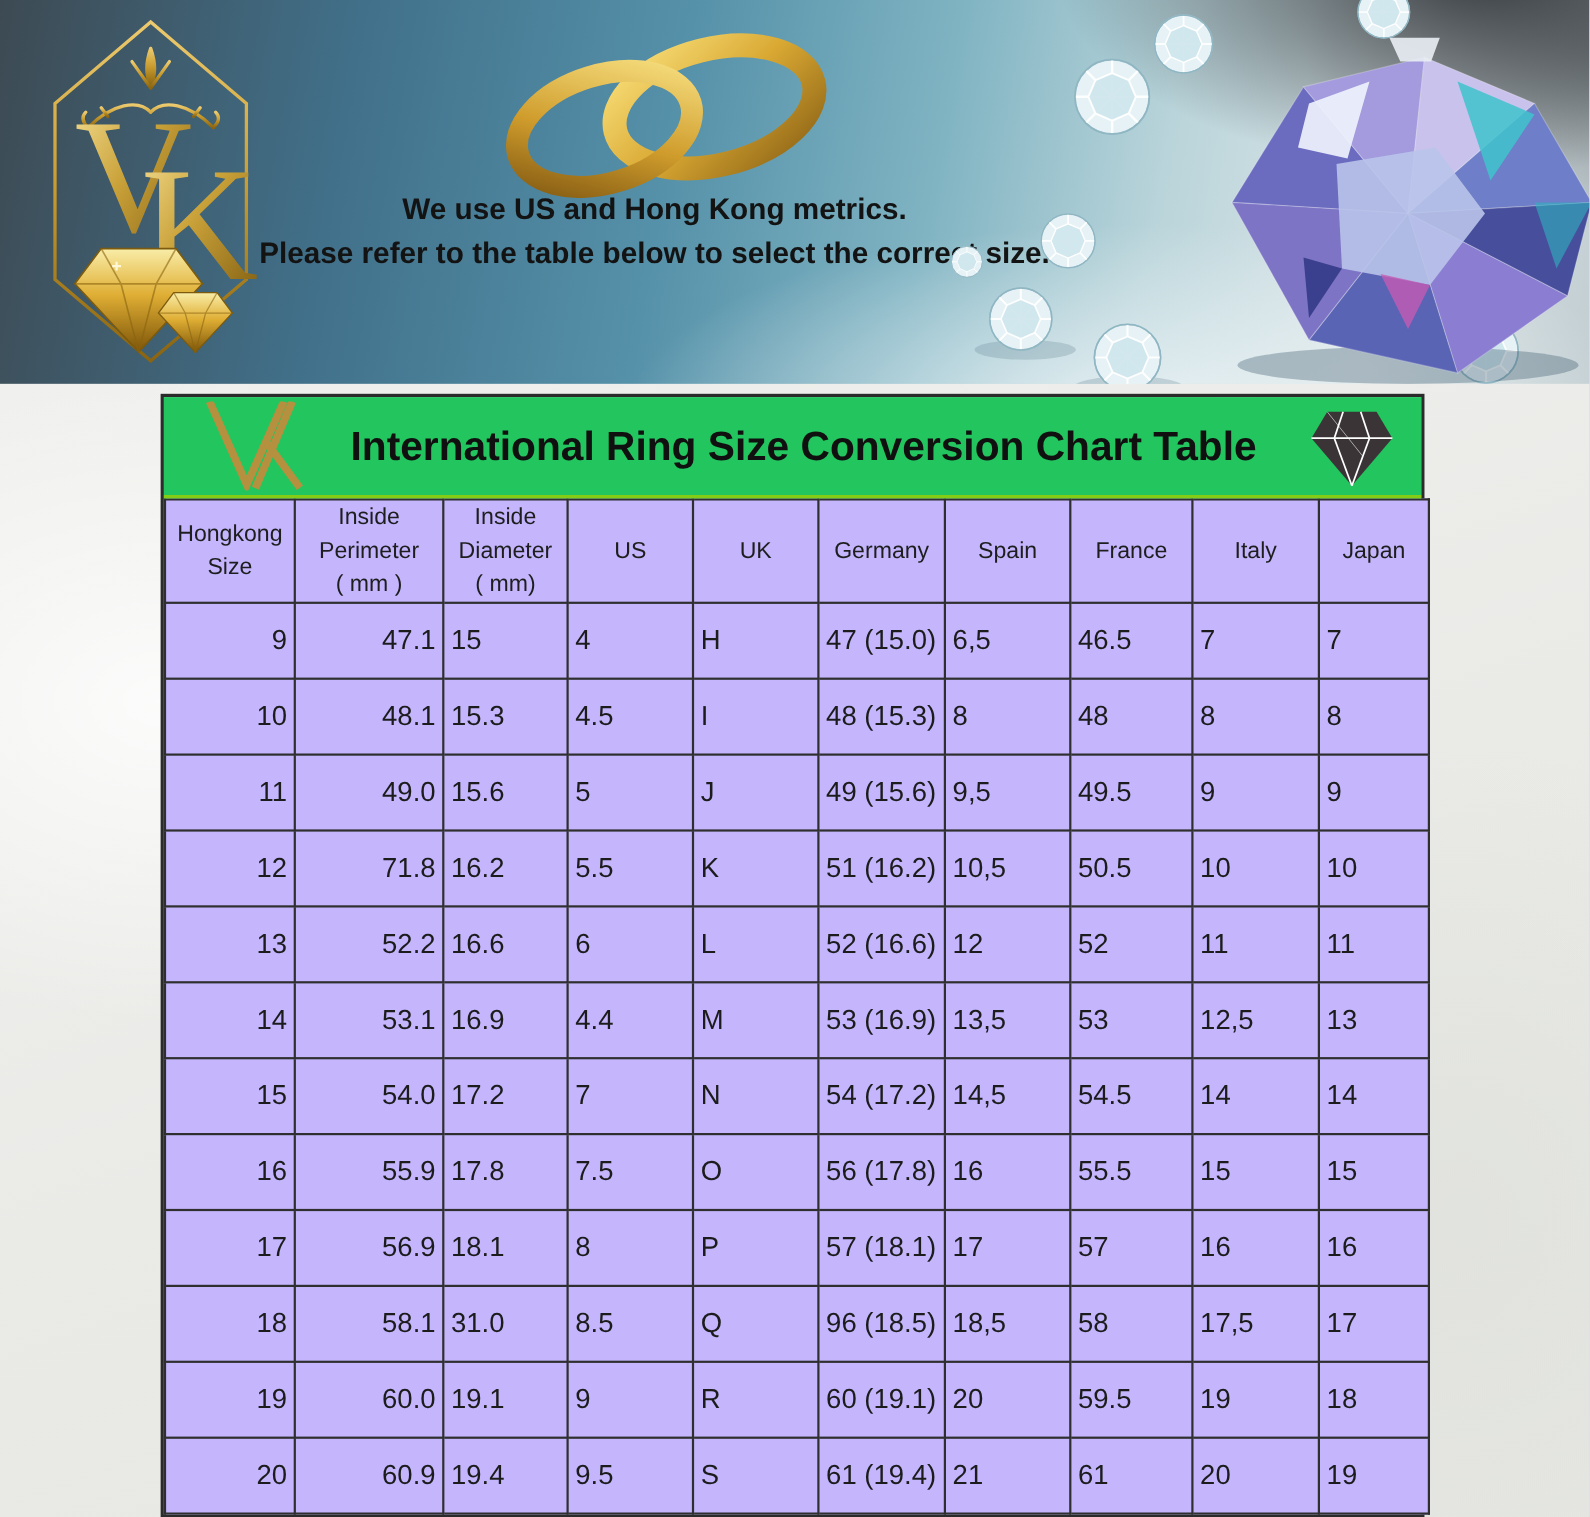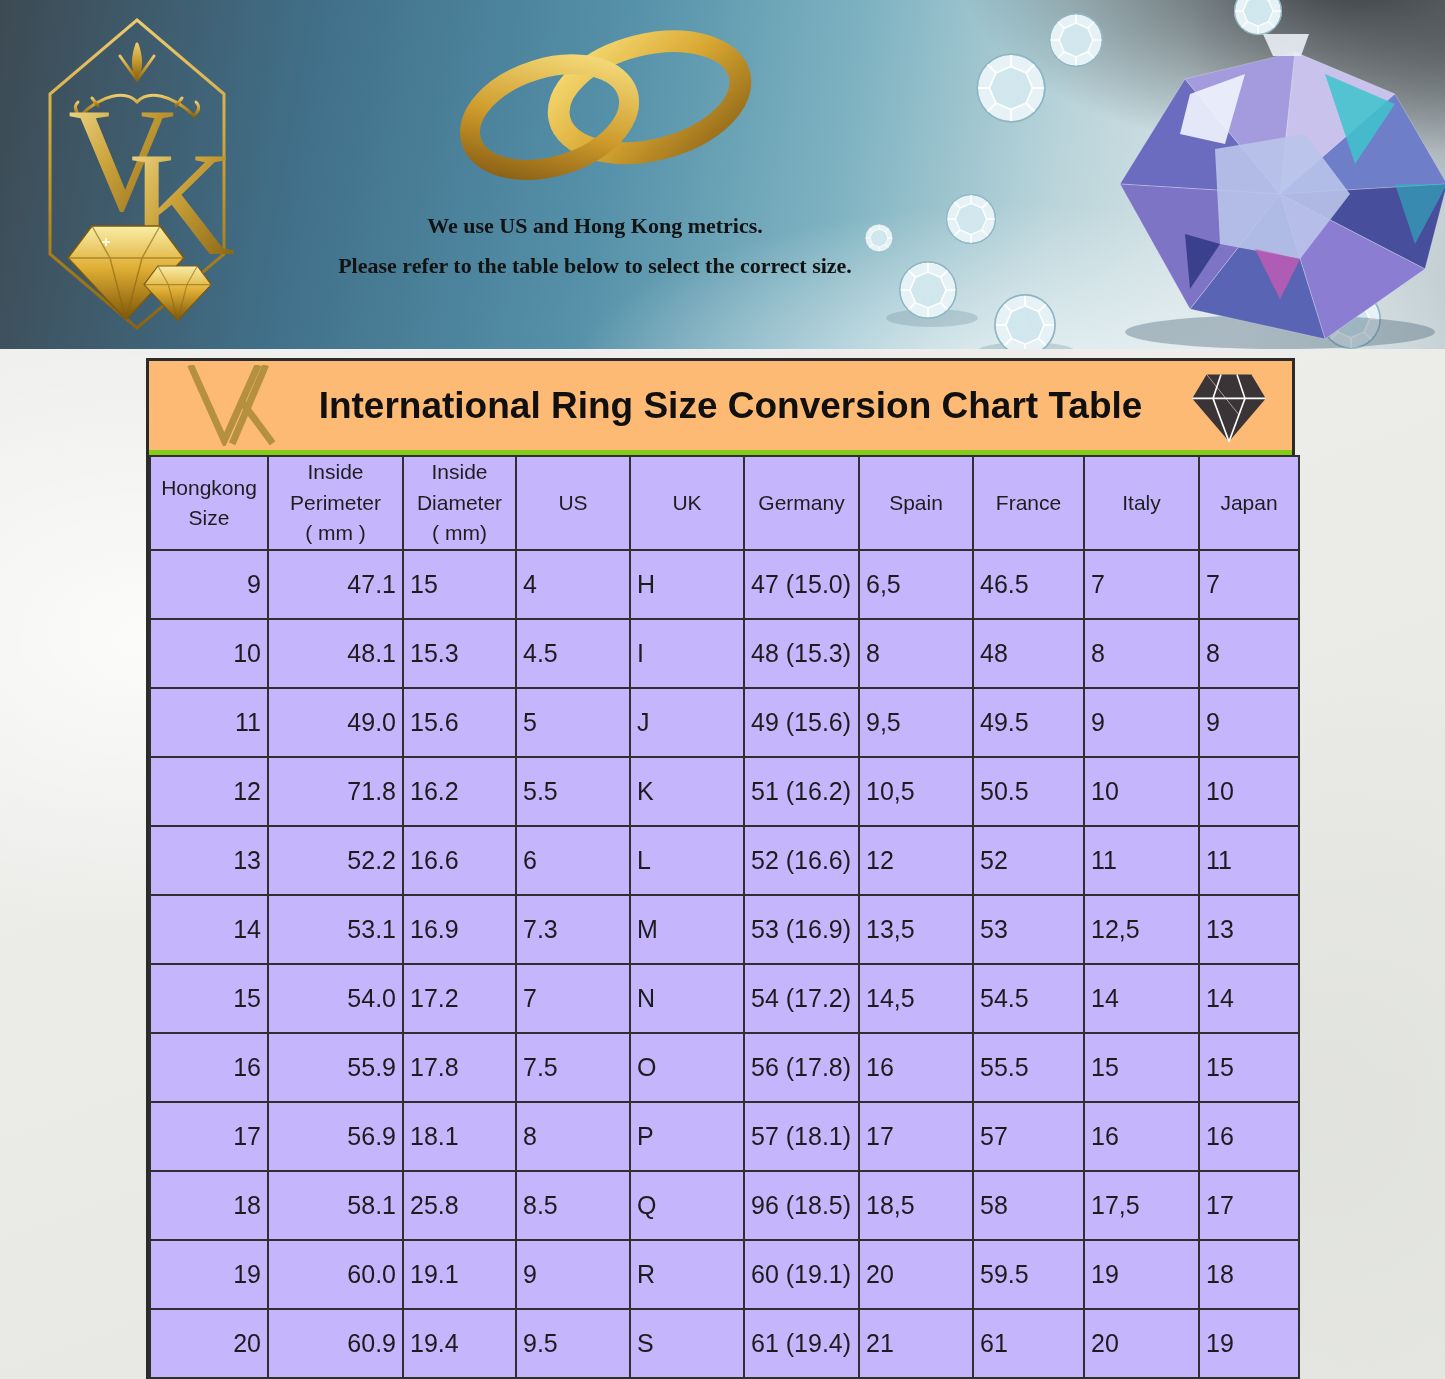--- a/index.html
+++ b/index.html
@@ -12,37 +12,37 @@
   }
   .hero::before{content:'';position:absolute;inset:0;
     background:
       radial-gradient(620px 300px at 93% -8%,rgba(40,44,48,0.9),rgba(40,44,48,0) 62%),
       radial-gradient(520px 280px at 103% 14%,rgba(72,76,80,0.55),rgba(72,76,80,0) 58%),
       radial-gradient(760px 280px at 72% 108%,rgba(238,245,247,0.85),rgba(238,245,247,0) 62%);
   }
   .vk-badge{position:absolute;left:40px;top:14px;width:195px;height:320px;}
   .rings{position:absolute;left:455px;top:28px;width:300px;height:152px;}
   .hero-text{position:absolute;left:225px;top:170px;width:740px;text-align:center;
-    font-family:Liberation Serif, serif;font-weight:bold;font-size:22px;
-    line-height:40px;color:#131313;margin-top:36px;}
+    font-family:Liberation Sans, sans-serif;font-weight:bold;font-size:27px;
+    line-height:40px;color:#131313;}
   .scatter{position:absolute;left:840px;top:0;width:605px;height:349px;}
   .big-diamond{position:absolute;left:1095px;top:34px;width:360px;height:315px;}
 
   
   .content{position:absolute;left:0;top:349px;width:1445px;height:1030px;
     background:
       radial-gradient(600px 420px at 10% 28%,rgba(255,255,255,0.8),rgba(255,255,255,0) 70%),
       radial-gradient(520px 620px at 92% 74%,rgba(221,223,219,0.65),rgba(221,223,219,0) 70%),
       linear-gradient(160deg,#f0f0ee 0%,#e9eae6 60%,#e6e7e3 100%);
   }
 
   
   .chart{position:absolute;left:146px;top:9px;width:1149px;background:#fefefe;
     border:3px solid #2b2b2b;box-sizing:border-box;}
-  .chart-title-row{position:relative;height:89px;border-bottom:5px solid #84cc16;background:#fdba74;}
+  .chart-title-row{position:relative;height:89px;border-bottom:3px solid #84cc16;background:#22c55e;}
   .title-monogram{position:absolute;left:28px;top:4px;width:110px;height:81px;}
   .chart-title{position:absolute;left:140px;right:120px;top:0;height:89px;
     display:flex;align-items:center;justify-content:center;
     font-size:37px;font-weight:bold;color:#101010;letter-spacing:0px;white-space:nowrap;}
   .title-diamond{position:absolute;right:22px;top:7px;width:82px;height:76px;}
 
   table.conv{border-collapse:collapse;width:100%;table-layout:fixed;background:#c4b5fd;}
   table.conv th,table.conv td{border:2px solid #2f2f2f;}
   table.conv th{height:92px;font-size:21px;font-weight:normal;color:#1e1e1e;
     text-align:center;vertical-align:middle;white-space:pre-line;line-height:1.45;padding:0 2px;}
@@ -304,21 +304,21 @@
               <td class="al-left">52 (16.6)</td>
               <td class="al-left">12</td>
               <td class="al-left">52</td>
               <td class="al-left">11</td>
               <td class="al-left">11</td>
             </tr>
             <tr>
               <td class="al-right">14</td>
               <td class="al-center">53.1</td>
               <td class="al-left">16.9</td>
-              <td class="al-left">7.3</td>
+              <td class="al-left">4.4</td>
               <td class="al-left">M</td>
               <td class="al-left">53 (16.9)</td>
               <td class="al-left">13,5</td>
               <td class="al-left">53</td>
               <td class="al-left">12,5</td>
               <td class="al-left">13</td>
             </tr>
             <tr>
               <td class="al-right">15</td>
               <td class="al-center">54.0</td>
@@ -351,21 +351,21 @@
               <td class="al-left">P</td>
               <td class="al-left">57 (18.1)</td>
               <td class="al-left">17</td>
               <td class="al-left">57</td>
               <td class="al-left">16</td>
               <td class="al-left">16</td>
             </tr>
             <tr>
               <td class="al-right">18</td>
               <td class="al-center">58.1</td>
-              <td class="al-left">25.8</td>
+              <td class="al-left">31.0</td>
               <td class="al-left">8.5</td>
               <td class="al-left">Q</td>
               <td class="al-left">96 (18.5)</td>
               <td class="al-left">18,5</td>
               <td class="al-left">58</td>
               <td class="al-left">17,5</td>
               <td class="al-left">17</td>
             </tr>
             <tr>
               <td class="al-right">19</td>

